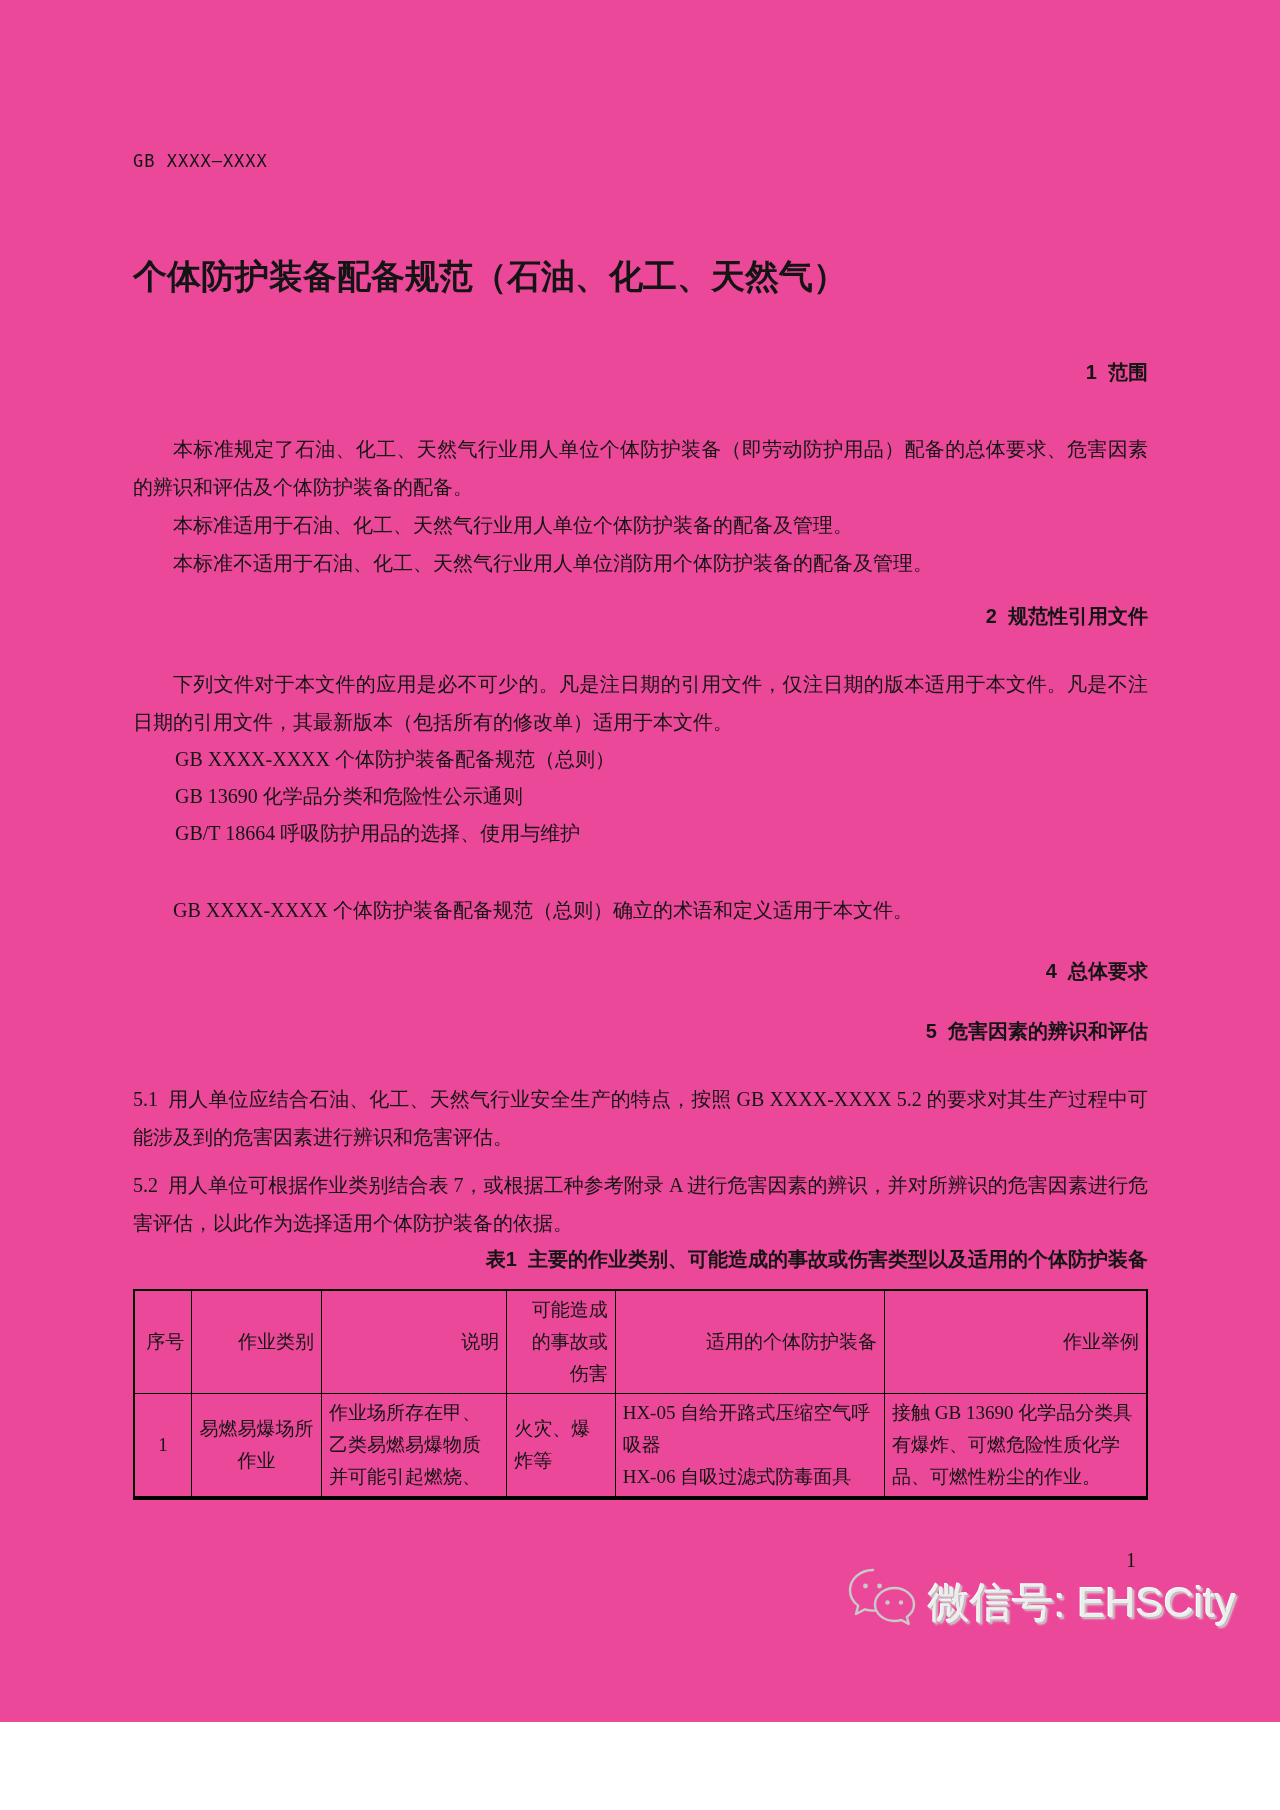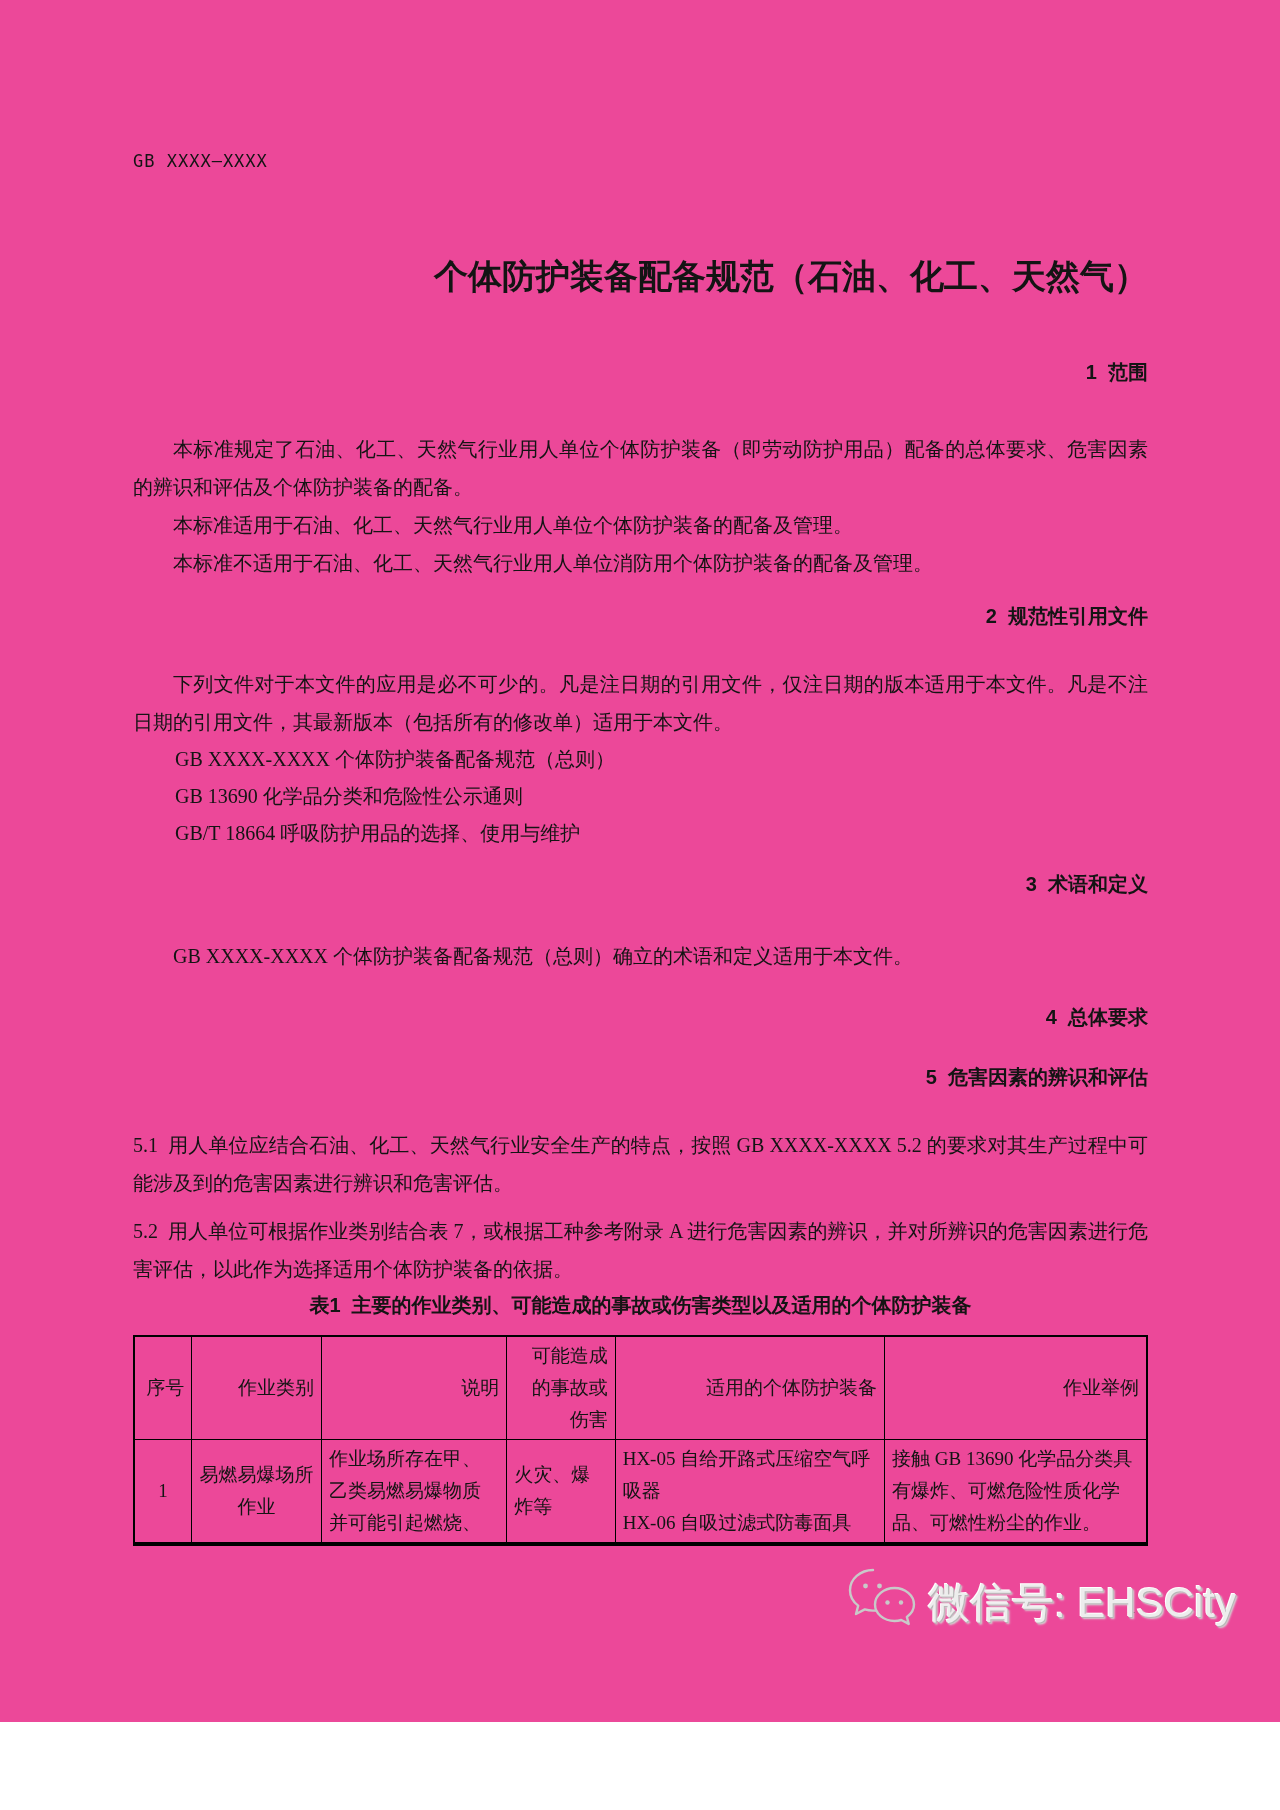--- a/index.html
+++ b/index.html
@@ -15,21 +15,21 @@
   .content { padding:150px 132px 0 133px; box-sizing:border-box; }
 
   .doc-code {
     font-family:"DejaVu Sans Mono","Liberation Mono",monospace;
     font-size:17px; line-height:22px; letter-spacing:1px;
     white-space:pre;
   }
 
   .doc-title {
     margin-top:84px;
-    text-align:right;
+    text-align:left;
     font-family:"Liberation Sans","DejaVu Sans",sans-serif;
     font-weight:700;
     font-size:34px; line-height:40px;
     white-space:pre-wrap;
   }
 
   .sec-h {
     font-family:"Liberation Sans","DejaVu Sans",sans-serif;
     font-weight:700;
     font-size:20px; line-height:28px;
@@ -57,21 +57,21 @@
   .mt-p52 { margin-top:10px; }
 
   .ref-line {
     font-size:20px; line-height:37px;
     padding-left:42px;
     white-space:pre-wrap;
   }
 
   .tbl-caption {
     margin-top:2px;
-    text-align:center;
+    text-align:right;
     font-family:"Liberation Sans","DejaVu Sans",sans-serif;
     font-weight:700;
     font-size:20px; line-height:30px;
     white-space:pre-wrap;
   }
 
   table.t1 {
     margin-top:15px;
     width:100%;
     border-collapse:collapse;
@@ -127,21 +127,20 @@
     <p class="para mt-p1">本标准规定了石油、化工、天然气行业用人单位个体防护装备（即劳动防护用品）配备的总体要求、危害因素的辨识和评估及个体防护装备的配备。</p>
     <p class="para">本标准适用于石油、化工、天然气行业用人单位个体防护装备的配备及管理。</p>
     <p class="para">本标准不适用于石油、化工、天然气行业用人单位消防用个体防护装备的配备及管理。</p>
 
     <div class="sec-h mt-h2">2  规范性引用文件</div>
     <p class="para mt-p">下列文件对于本文件的应用是必不可少的。凡是注日期的引用文件，仅注日期的版本适用于本文件。凡是不注日期的引用文件，其最新版本（包括所有的修改单）适用于本文件。</p>
     <div class="ref-line">GB XXXX-XXXX 个体防护装备配备规范（总则）</div>
     <div class="ref-line">GB 13690 化学品分类和危险性公示通则</div>
     <div class="ref-line">GB/T 18664 呼吸防护用品的选择、使用与维护</div>
 
-    <div class="sec-h mt-h3">3  术语和定义</div>
     <p class="para mt-p2">GB XXXX-XXXX 个体防护装备配备规范（总则）确立的术语和定义适用于本文件。</p>
 
     <div class="sec-h mt-h4">4  总体要求</div>
 
     <div class="sec-h mt-h5">5  危害因素的辨识和评估</div>
     <p class="para no-indent mt-p51">5.1  用人单位应结合石油、化工、天然气行业安全生产的特点，按照 GB XXXX-XXXX 5.2 的要求对其生产过程中可能涉及到的危害因素进行辨识和危害评估。</p>
     <p class="para no-indent mt-p52">5.2  用人单位可根据作业类别结合表 7，或根据工种参考附录 A 进行危害因素的辨识，并对所辨识的危害因素进行危害评估，以此作为选择适用个体防护装备的依据。</p>
 
     <div class="tbl-caption">表1  主要的作业类别、可能造成的事故或伤害类型以及适用的个体防护装备</div>
 

